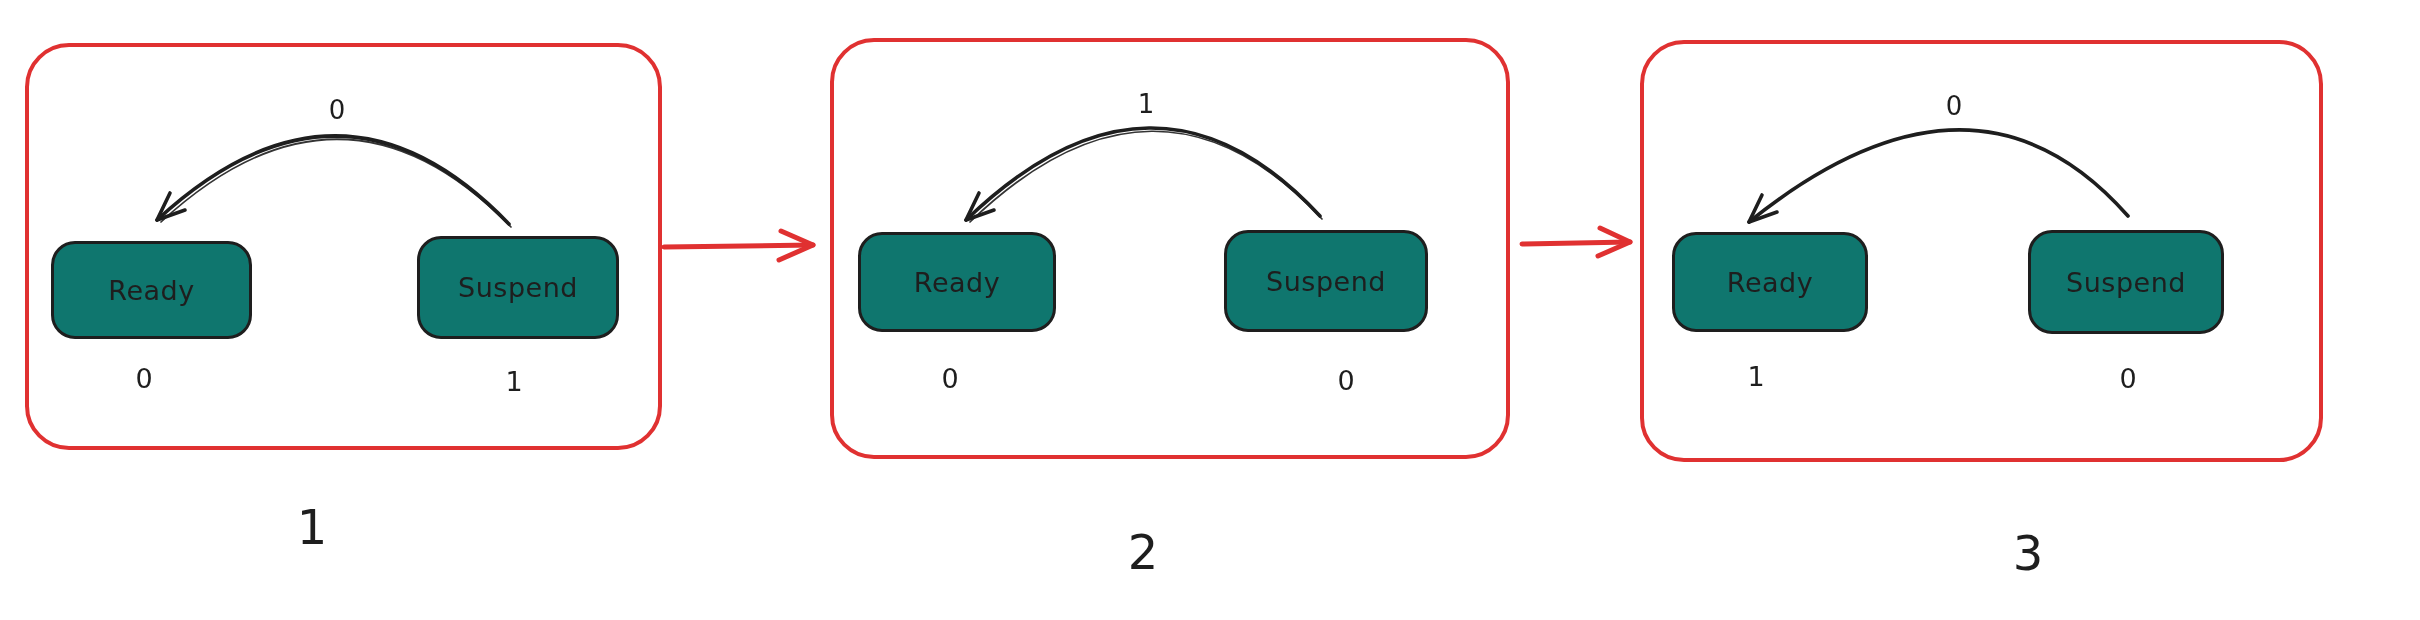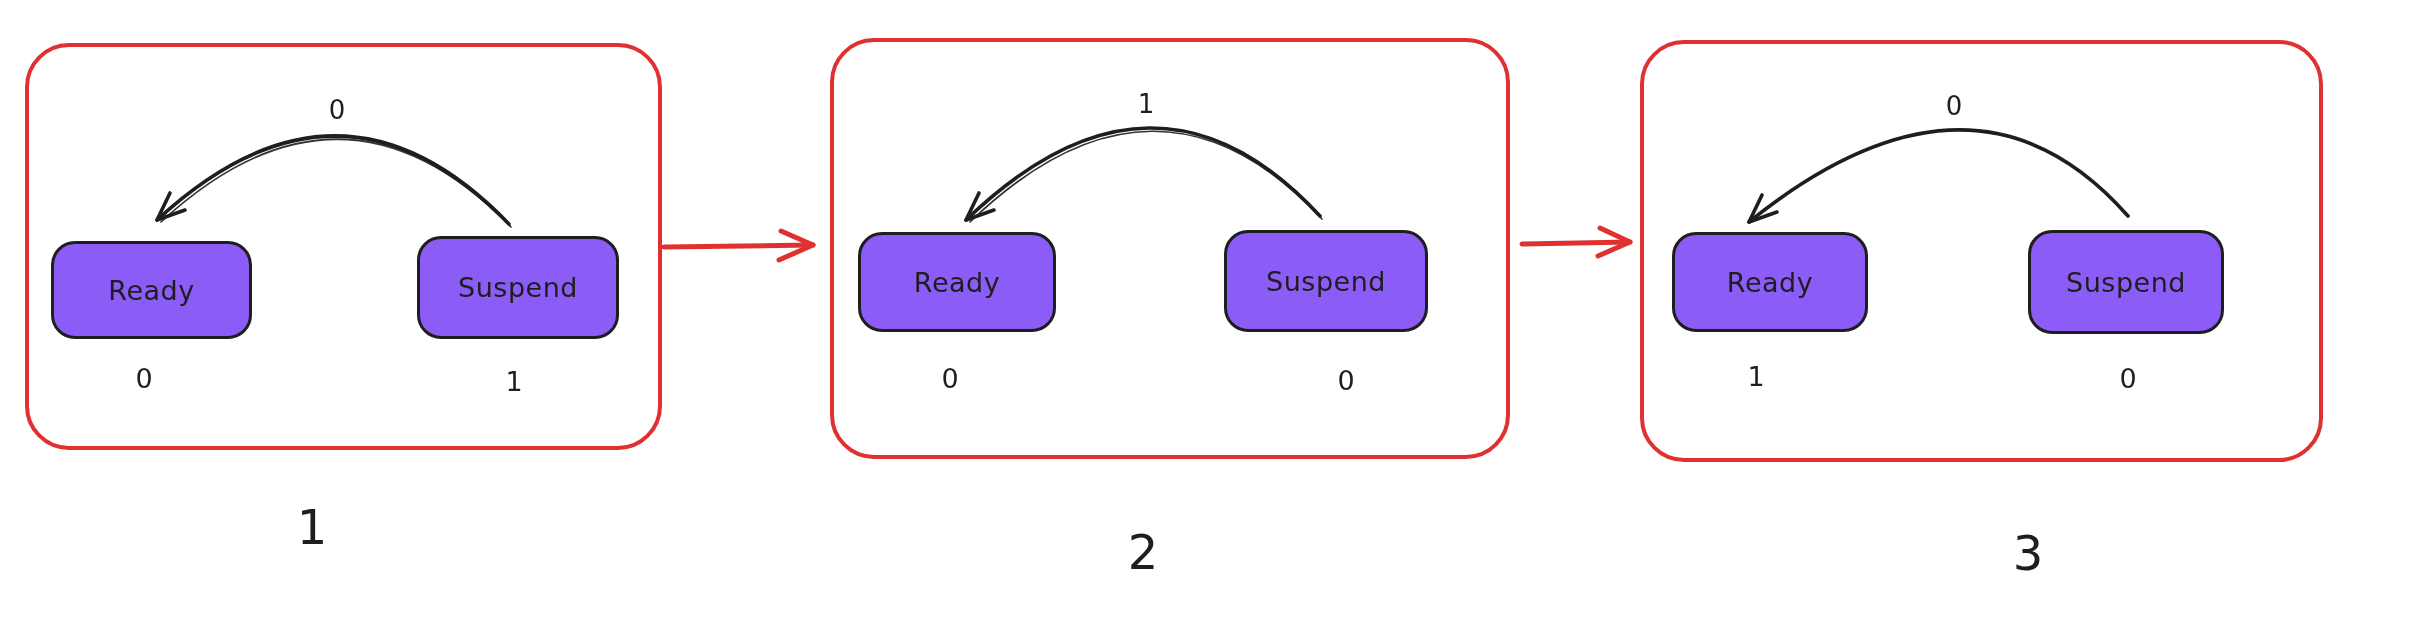--- a/index.html
+++ b/index.html
@@ -37,21 +37,21 @@
     stroke-linejoin: round;
   }
   .arc-svg path.sketch {
     stroke-width: 1.7;
     opacity: 0.9;
   }
   .state-box {
     position: absolute;
     border: 3.6px solid #1e1e1e;
     border-radius: 24px;
-    background: #8b5cf6;
+    background: #0f766e;
     box-sizing: border-box;
     display: flex;
     align-items: center;
     justify-content: center;
   }
   .state-name {
     font-size: 27px;
     letter-spacing: 0.5px;
     color: #1e1e1e;
     white-space: nowrap;

